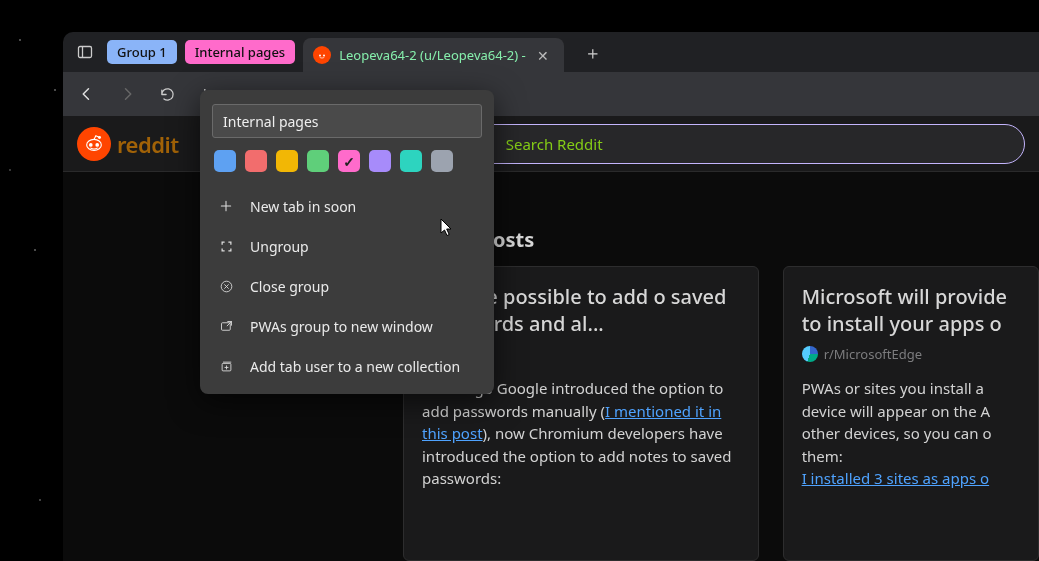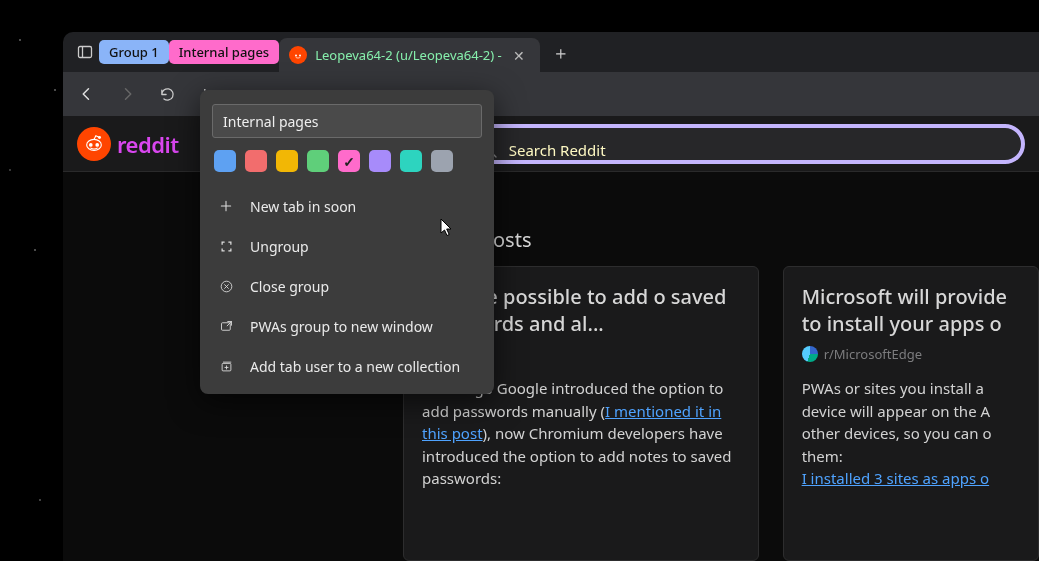--- a/index.html
+++ b/index.html
@@ -17,21 +17,21 @@
     radial-gradient(1px 1px at 900px 450px, #fff, transparent),
     radial-gradient(1px 1px at 35px 250px, #fff, transparent),
     radial-gradient(1px 1px at 10px 170px, #bbb, transparent),
     radial-gradient(1px 1px at 55px 90px, #fff, transparent),
     #000; }
 
   
   .chrome { position: absolute; left: 63px; top: 32px; right: 0; bottom: 0;
     background: #202124; border-top-left-radius: 10px; overflow: hidden; }
 
-  .titlebar { height: 40px; display: flex; align-items: center; padding: 0 8px; }
+  .titlebar { height: 40px; display: flex; align-items: center; gap: 8px; padding: 0 8px; }
   .tabwell-btn { width: 28px; height: 28px; display: flex; align-items: center; justify-content: center;
     border-radius: 4px; cursor: pointer; }
 
   .tab-group-chip { height: 24px; border-radius: 5px; padding: 0 10px; font-size: 13px;
     display: flex; align-items: center; font-weight: 500; cursor: pointer; }
   .group-blue { background: #8ab4f8; color: #111; }
   .group-pink { background: #ff6bcb; color: #111; }
 
   .tab { height: 34px; display: flex; align-items: center; gap: 8px; padding: 0 12px 0 10px;
     background: #35363a; border-radius: 8px 8px 0 0; margin-top: 6px; cursor: pointer; }
@@ -54,29 +54,29 @@
 
   
   .content { position: absolute; left: 0; right: 0; top: 84px; bottom: 0; background: #0b0b0b; }
 
   
   .reddit-header { height: 56px; background: #1a1a1b; display: flex; align-items: center; gap: 12px;
     padding: 0 14px; border-bottom: 1px solid #2a2a2b; }
   .reddit-logo { display: flex; align-items: center; gap: 6px; }
   .reddit-icon { width: 34px; height: 34px; border-radius: 50%; background: #ff4500;
     display: flex; align-items: center; justify-content: center; }
-  .reddit-word { font-size: 22px; font-weight: 600; color: #d946ef; letter-spacing: -.5px; }
+  .reddit-word { font-size: 22px; font-weight: 600; color: #a16207; letter-spacing: -.5px; }
   .reddit-dd { width: 260px; height: 36px; display: flex; align-items: center; justify-content: flex-end;
     padding-right: 12px; color: #d7d7d7; }
-  .reddit-search { flex: 1; height: 40px; background: #272729; border: 4px solid #c4b5fd;
-    border-radius: 20px; display: flex; align-items: flex-end; gap: 10px; padding: 0 14px;
-    color: #fef9c3; font-size: 15px; max-width: 640px; }
+  .reddit-search { flex: 1; height: 40px; background: #272729; border: 1px solid #c4b5fd;
+    border-radius: 20px; display: flex; align-items: center; gap: 10px; padding: 0 14px;
+    color: #84cc16; font-size: 15px; max-width: 640px; }
 
   .feed { position: absolute; left: 340px; top: 150px; right: 0; bottom: 0; display: flex; gap: 24px; }
-  .section-title { position: absolute; left: 430px; top: 110px; font-size: 20px; font-weight: 400; color: #d7d7d7; }
+  .section-title { position: absolute; left: 430px; top: 110px; font-size: 20px; font-weight: 700; color: #d7d7d7; }
   .card { background: #1a1a1b; border: 1px solid #2d2d2e; border-radius: 6px; padding: 16px 18px; }
   .card1 { width: 390px; }
   .card2 { width: 280px; }
   .card h3 { font-size: 20px; line-height: 1.35; margin-bottom: 8px; color: #d7d7d7; font-weight: 500; }
   .card .sub { font-size: 13px; color: #7c7c7e; display: flex; align-items: center; gap: 6px; margin-bottom: 14px; }
   .sub .edge-ico { width: 16px; height: 16px; border-radius: 50%;
     background: conic-gradient(#36c 0 90deg,#0a8 90deg 200deg,#5cf 200deg 360deg); }
   .card p { font-size: 15px; line-height: 1.5; color: #d2d2d2; }
   .card a { color: #4fa3ff; text-decoration: underline; }
 

